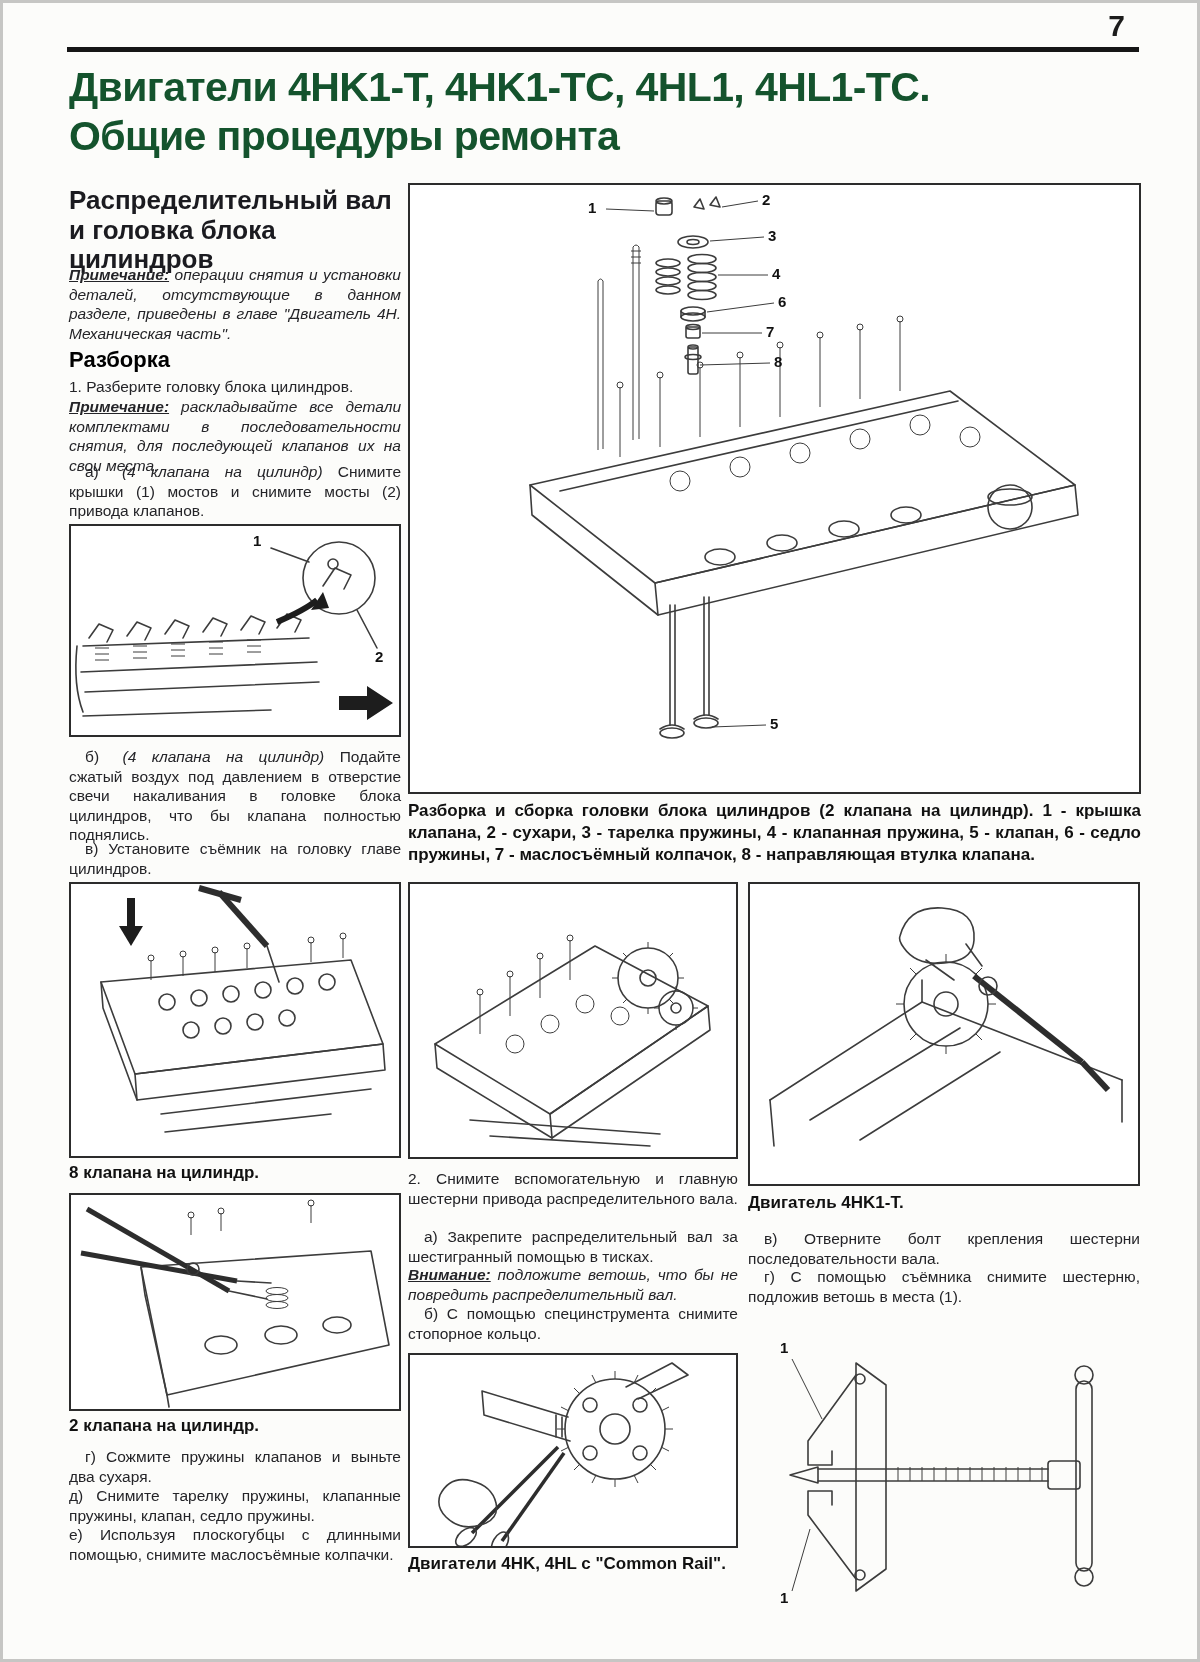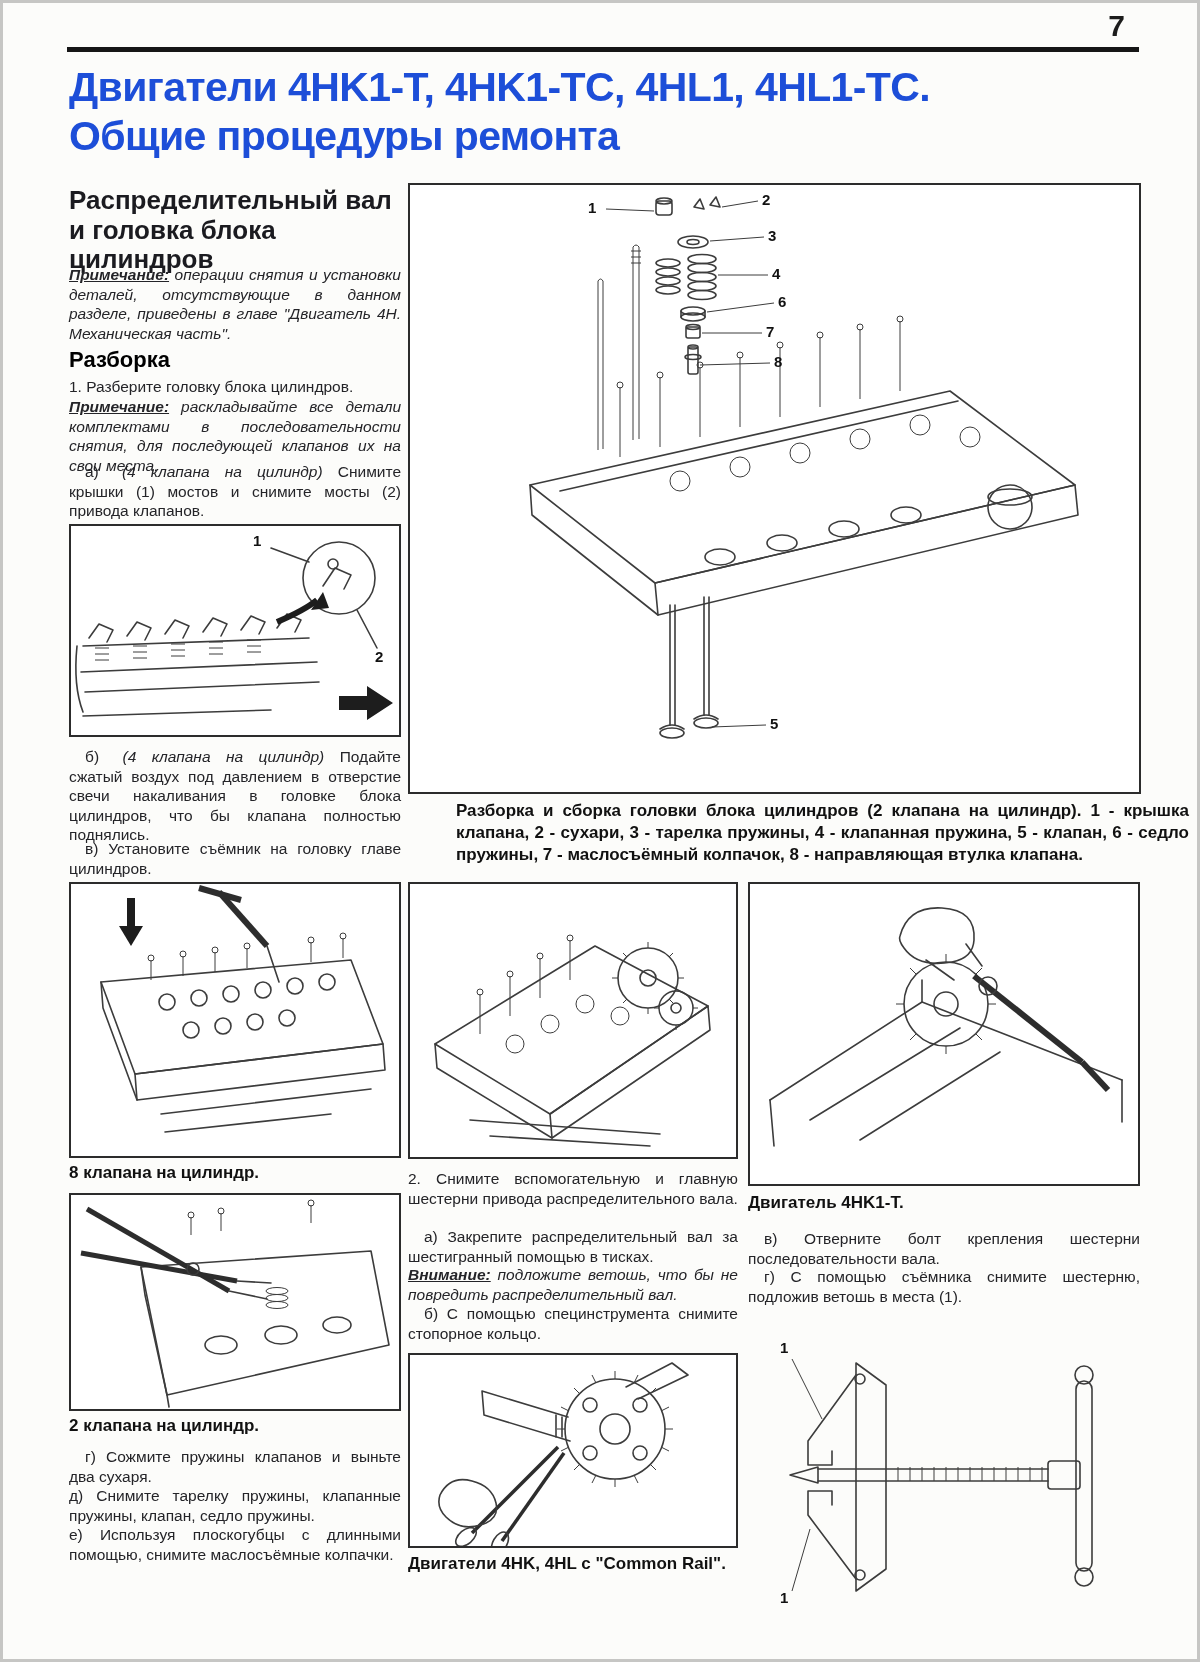--- a/index.html
+++ b/index.html
@@ -5,21 +5,21 @@
   html,body{margin:0;padding:0;background:#e8e8e6;}
   .page{
     position:relative;width:1200px;height:1662px;margin:0 auto;
     background:#fcfcfa;border:3px solid #c6c6c4;box-sizing:border-box;
     font-family:"Liberation Sans", sans-serif;color:#242428;overflow:hidden;
   }
   .abs{position:absolute;}
   .rule{left:64px;top:44px;width:1072px;height:5px;background:#161616;}
   .pagenum{top:6px;right:72px;font-size:30px;font-weight:bold;color:#1c1c1c;}
   .title{left:66px;top:60px;width:1060px;font-size:41px;font-weight:bold;
-         color:#1d4ed8;line-height:1.2;letter-spacing:-0.6px;}
+         color:#14532d;line-height:1.2;letter-spacing:-0.6px;}
   .h2{font-size:26px;font-weight:bold;line-height:1.14;color:#1b1b20;}
   .h3{font-size:22px;font-weight:bold;color:#000000;}
   .p{font-size:15.5px;line-height:1.26;text-align:justify;}
   .ind{text-indent:16px;}
   .note{font-style:italic;}
   .nlbl{font-weight:bold;text-decoration:underline;}
   .it{font-style:italic;margin-left:8px;}
   .figcap{font-size:17px;font-weight:bold;color:#111;}
   .fig{border:2px solid #2c2c2c;background:#fff;box-sizing:border-box;}
   .plabel{position:absolute;font-size:15px;font-weight:bold;color:#111;}
@@ -257,21 +257,21 @@
     <span class="plabel" style="left:178px;top:14px;">1</span>
     <span class="plabel" style="left:352px;top:6px;">2</span>
     <span class="plabel" style="left:358px;top:42px;">3</span>
     <span class="plabel" style="left:362px;top:80px;">4</span>
     <span class="plabel" style="left:368px;top:108px;">6</span>
     <span class="plabel" style="left:356px;top:138px;">7</span>
     <span class="plabel" style="left:364px;top:168px;">8</span>
     <span class="plabel" style="left:360px;top:530px;">5</span>
   </div>
 
-  <div class="abs figcap" style="left:405px;top:797px;width:733px;line-height:1.3;text-align:justify;margin-left:48px;">Разборка и сборка головки блока цилиндров (2 клапана на цилиндр). 1 - крышка клапана, 2 - сухари, 3 - тарелка пружины, 4 - клапанная пружина, 5 - клапан, 6 - седло пружины, 7 - маслосъёмный колпачок, 8 - направляющая втулка клапана.</div>
+  <div class="abs figcap" style="left:405px;top:797px;width:733px;line-height:1.3;text-align:justify;">Разборка и сборка головки блока цилиндров (2 клапана на цилиндр). 1 - крышка клапана, 2 - сухари, 3 - тарелка пружины, 4 - клапанная пружина, 5 - клапан, 6 - седло пружины, 7 - маслосъёмный колпачок, 8 - направляющая втулка клапана.</div>
 
   <div class="abs fig" style="left:405px;top:879px;width:330px;height:277px;">
     <svg width="326" height="273" viewBox="0 0 326 273">
       <polygon class="sk" points="25,160 185,62 298,122 140,230"></polygon>
       <polygon class="sk" points="140,230 298,122 300,146 142,254"></polygon>
       <path class="sk" d="M25,160 L27,184 L142,254"></path>
       <g class="skt">
         <path d="M70,150 v-40 M100,132 v-40 M130,114 v-40 M160,96 v-40"></path>
         <circle cx="70" cy="108" r="3"></circle>
           <circle cx="100" cy="90" r="3"></circle>

